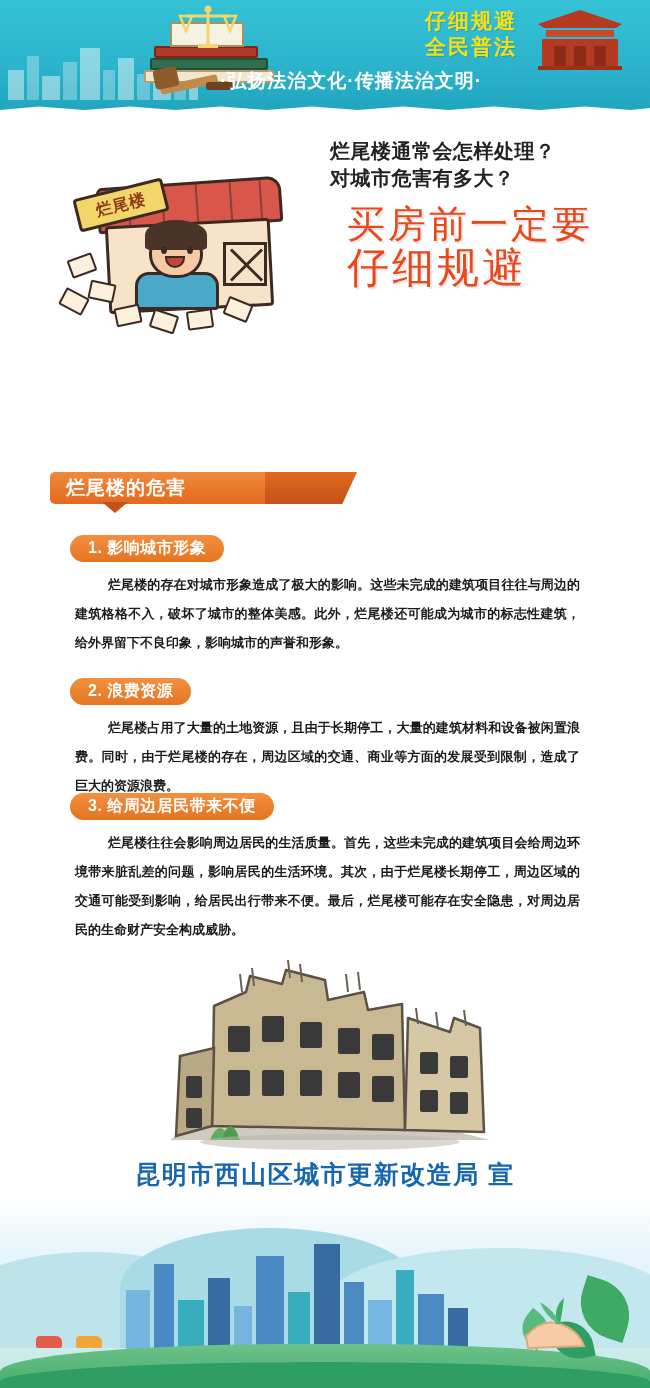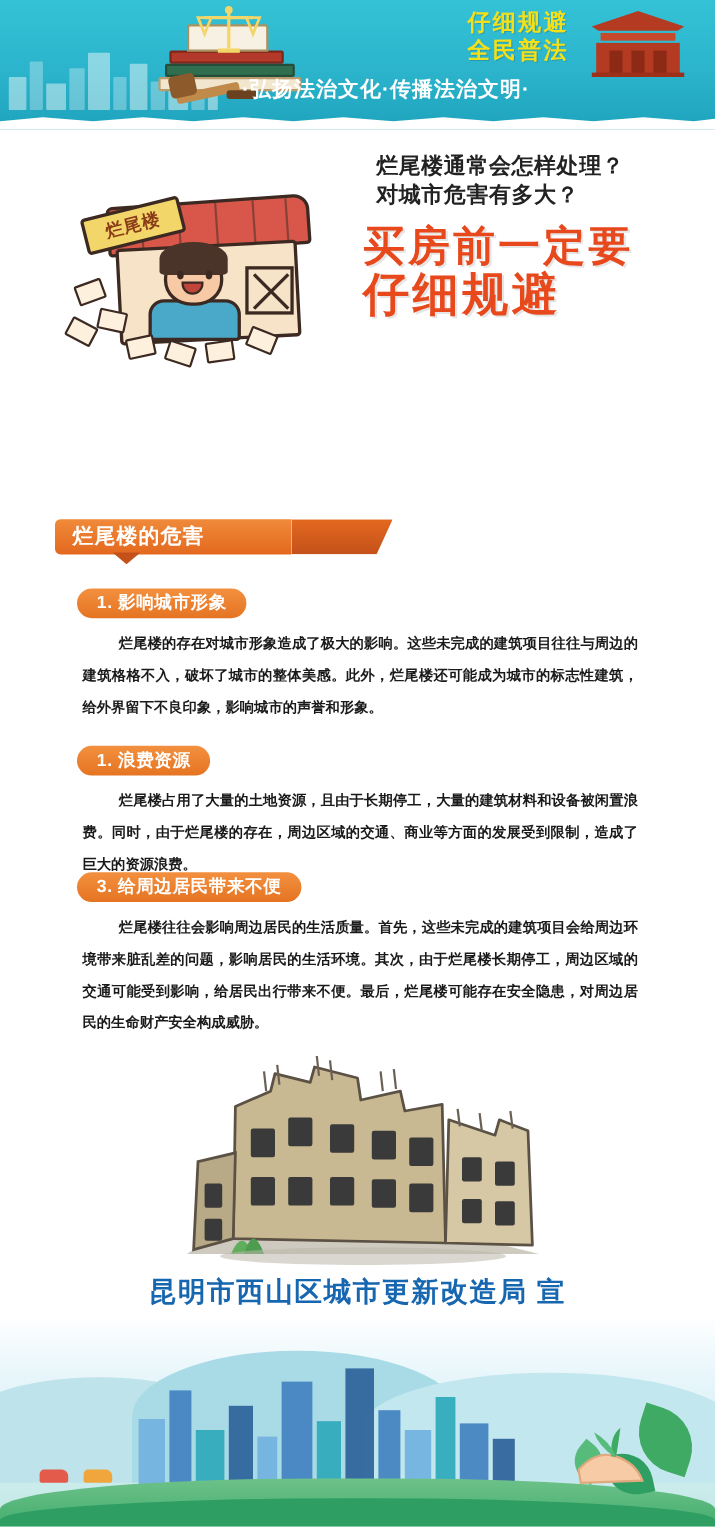--- a/index.html
+++ b/index.html
@@ -98,28 +98,28 @@
     position: absolute;
     left: 330px; top: 138px;
     width: 305px;
   }
   .q-line {
     color: #222222;
     font-size: 20px;
     font-weight: bold;
     line-height: 27px;
     letter-spacing: 0.5px;
-    margin-left: 12px;
   }
   .big-line-1, .big-line-2 {
     color: #e8491c;
-    font-weight: bold;
+    font-weight: normal;
     letter-spacing: 3px;
     line-height: 44px;
     text-shadow: 2px 2px 0 rgba(0,0,0,0.10);
+    margin-left: 17px;
   }
   .big-line-1 { font-size: 38px; margin-top: 10px; }
   .big-line-2 { font-size: 42px; }
 
   
   .cartoon {
     position: absolute;
     left: 55px; top: 160px;
     width: 265px; height: 175px;
   }
@@ -469,21 +469,21 @@
 
   <div class="sec-header">
     <div class="bar">烂尾楼的危害</div>
     <div class="tail"></div>
     <div class="notch"></div>
   </div>
 
   <div class="sub-pill" style="left:70px; top:535px;">1. 影响城市形象</div>
   <div class="para" style="left:75px; top:570px;">烂尾楼的存在对城市形象造成了极大的影响。这些未完成的建筑项目往往与周边的建筑格格不入，破坏了城市的整体美感。此外，烂尾楼还可能成为城市的标志性建筑，给外界留下不良印象，影响城市的声誉和形象。</div>
 
-  <div class="sub-pill" style="left:70px; top:678px;">1. 浪费资源</div>
+  <div class="sub-pill" style="left:70px; top:678px;">2. 浪费资源</div>
   <div class="para" style="left:75px; top:713px;">烂尾楼占用了大量的土地资源，且由于长期停工，大量的建筑材料和设备被闲置浪费。同时，由于烂尾楼的存在，周边区域的交通、商业等方面的发展受到限制，造成了巨大的资源浪费。</div>
 
   <div class="sub-pill" style="left:70px; top:793px;">3. 给周边居民带来不便</div>
   <div class="para" style="left:75px; top:828px;">烂尾楼往往会影响周边居民的生活质量。首先，这些未完成的建筑项目会给周边环境带来脏乱差的问题，影响居民的生活环境。其次，由于烂尾楼长期停工，周边区域的交通可能受到影响，给居民出行带来不便。最后，烂尾楼可能存在安全隐患，对周边居民的生命财产安全构成威胁。</div>
 
   <svg class="ruin" viewBox="0 0 360 215">
     <path d="M20,200 L40,186 L95,178 L150,188 L220,182 L300,190 L340,200 Z" fill="#cfcabf"></path>
     <path d="M62,186 L64,66 L96,52 L100,36 L132,44 L136,30 L175,40 L178,60 L214,52 L218,70 L252,64 L255,190 Z" fill="#c9b992" stroke="#5b5144" stroke-width="2.5" stroke-linejoin="round"></path>
     <path d="M255,190 L258,78 L300,92 L304,78 L330,88 L334,192 Z" fill="#d6c8a4" stroke="#5b5144" stroke-width="2.5" stroke-linejoin="round"></path>
     <path d="M62,186 L64,108 L30,116 L26,196 Z" fill="#b8a987" stroke="#5b5144" stroke-width="2.5"></path>

